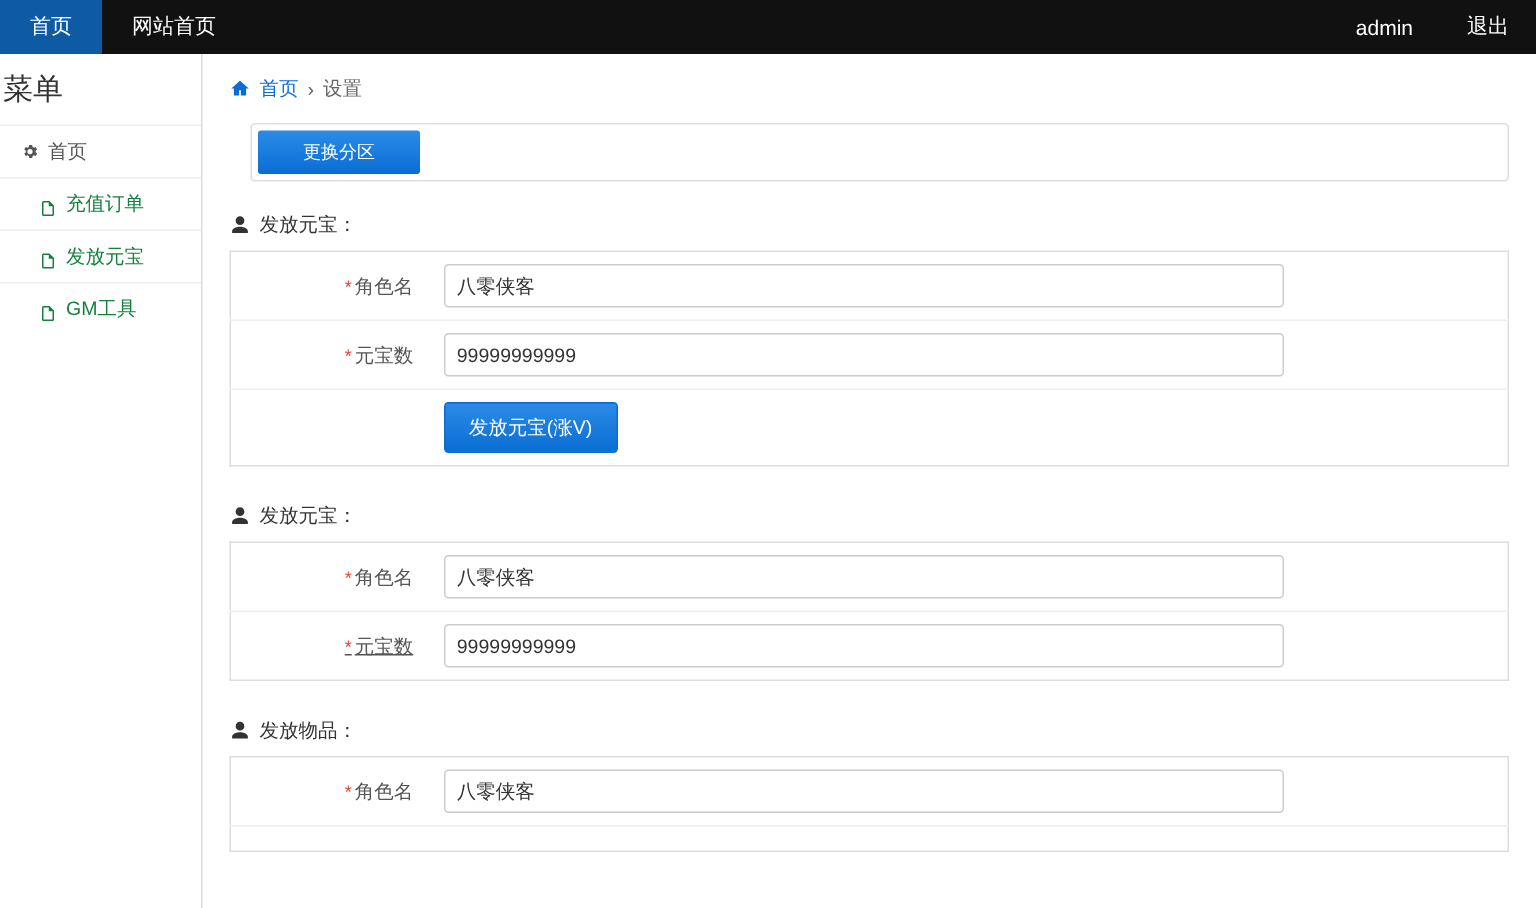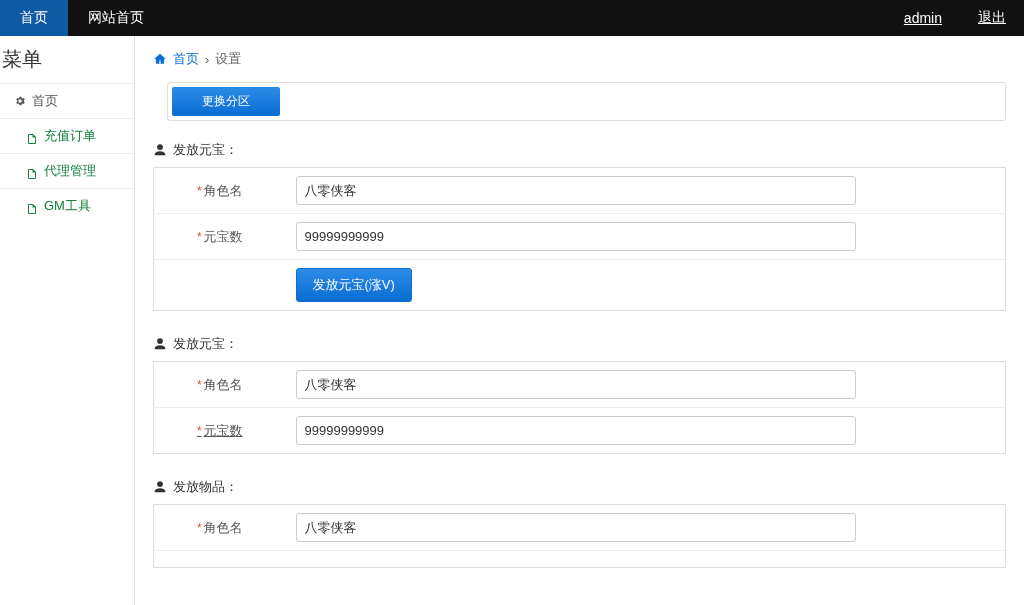--- a/index.html
+++ b/index.html
@@ -5,21 +5,21 @@
 * { margin: 0; padding: 0; box-sizing: border-box; }
 body { font-family: "Helvetica Neue", Helvetica, Arial, "Microsoft YaHei", sans-serif; font-size: 13px; color: #333; background: #fff; }
 
 
 .topbar { height: 36px; background: #111; display: flex; align-items: stretch; color: #fff; }
 .topbar .nav { display: flex; }
 .topbar .nav a { display: flex; align-items: center; padding: 0 20px; color: #fff; text-decoration: none; font-size: 14px; }
 .topbar .nav a.active { background: #0f5ba3; }
 .topbar .spacer { flex: 1; }
 .topbar .right a { display: flex; align-items: center; padding: 0 18px; color: #fff; text-decoration: none; font-size: 14px; }
-.topbar .right { display: flex; text-decoration: underline; }
+.topbar .right { display: flex; }
 
 
 .layout { display: flex; min-height: calc(100vh - 36px); }
 .sidebar { width: 135px; border-right: 1px solid #ddd; background: #fff; }
 .sidebar h2 { font-size: 20px; font-weight: 500; padding: 10px 2px; }
 .side-link { display: flex; align-items: center; padding: 8px 14px; color: #555; text-decoration: none; border-top: 1px solid #eee; font-size: 13px; gap: 6px; cursor: pointer; }
 .side-link:last-child { border-bottom: 1px solid #eee; }
 .side-sublink { display: flex; align-items: flex-end; padding: 8px 14px 8px 26px; color: #15803d; text-decoration: none; border-top: 1px solid #eee; font-size: 13px; gap: 6px; cursor: pointer; }
 
 
@@ -30,21 +30,21 @@
 
 
 .topbtn-row { border: 1px solid #ddd; border-radius: 3px; padding: 4px; margin-bottom: 20px; margin-left: 14px; }
 .topbtn { display: inline-block; background: linear-gradient(#2b8be6, #0a6dd3); color: #fff; padding: 6px 30px; font-size: 12px; border-radius: 2px; cursor: pointer; border: none; }
 
 
 .section-label { display: flex; align-items: center; gap: 6px; font-size: 13px; color: #333; margin: 6px 0 8px 0; }
 .table { width: 100%; border: 1px solid #ddd; border-collapse: collapse; margin-bottom: 24px; }
 .table tr td { border-bottom: 1px solid #eee; padding: 8px 10px; vertical-align: middle; }
 .table tr:last-child td { border-bottom: none; text-decoration: underline; }
-.label-cell { width: 132px; text-align: center; color: #555; font-size: 13px; padding-right: 10px; }
+.label-cell { width: 132px; text-align: right; color: #555; font-size: 13px; padding-right: 10px; }
 .req { color: #e43; margin-right: 2px; font-size: 12px; }
 .field-cell input[type=text] { width: 100%; max-width: 560px; padding: 6px 8px; border: 1px solid #ccc; border-radius: 3px; font-size: 13px; color: #333; }
 .btn { display: inline-block; background: linear-gradient(#2b8be6, #0a6dd3); color: #fff; padding: 7px 16px; font-size: 13px; border-radius: 3px; border: 1px solid #0a6dd3; cursor: pointer; }
 
 
 svg.ico { width: 12px; height: 12px; fill: currentColor; flex-shrink: 0; }
 svg.ico14 { width: 14px; height: 14px; fill: currentColor; flex-shrink: 0; }
 </style>
 </head>
 <body>
@@ -74,21 +74,21 @@
     <a class="side-sublink">
       <svg class="ico" viewBox="0 0 24 24">
           <path d="M14 2H6a2 2 0 0 0-2 2v16a2 2 0 0 0 2 2h12a2 2 0 0 0 2-2V8Zm4 18H6V4h7v5h5Z"></path>
         </svg>
       <span>充值订单</span>
     </a>
     <a class="side-sublink">
       <svg class="ico" viewBox="0 0 24 24">
           <path d="M14 2H6a2 2 0 0 0-2 2v16a2 2 0 0 0 2 2h12a2 2 0 0 0 2-2V8Zm4 18H6V4h7v5h5Z"></path>
         </svg>
-      <span>代理管理</span>
+      <span>发放元宝</span>
     </a>
     <a class="side-sublink">
       <svg class="ico" viewBox="0 0 24 24">
           <path d="M14 2H6a2 2 0 0 0-2 2v16a2 2 0 0 0 2 2h12a2 2 0 0 0 2-2V8Zm4 18H6V4h7v5h5Z"></path>
         </svg>
       <span>GM工具</span>
     </a>
   </div>
 
   <div class="main">

